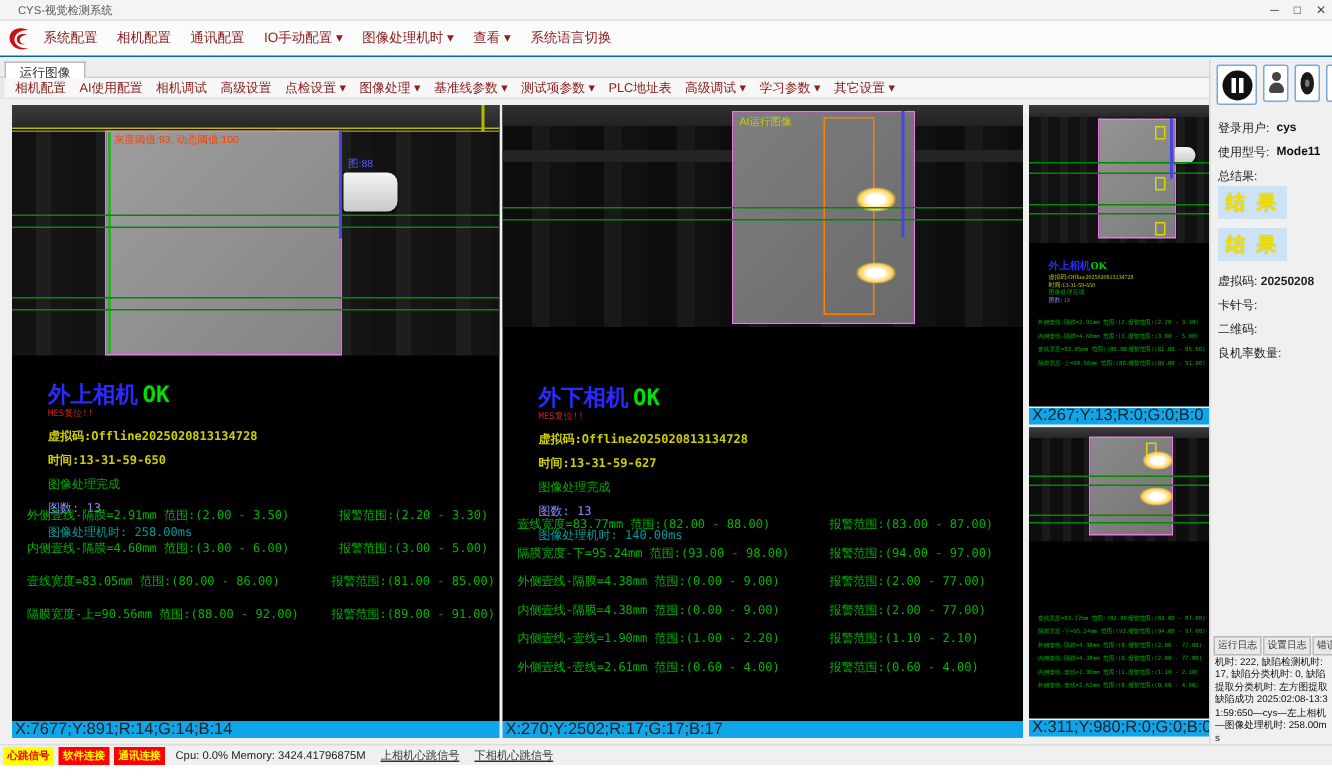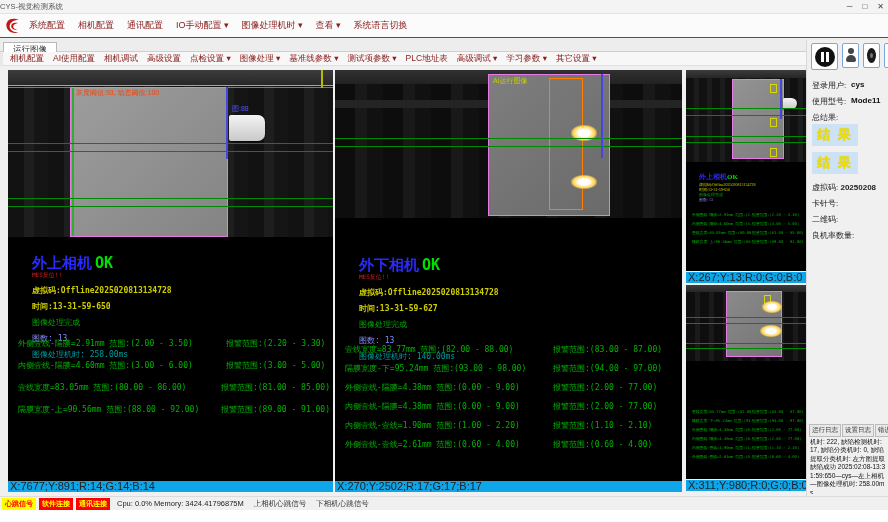--- a/index.html
+++ b/index.html
@@ -2,21 +2,21 @@
 <html><head>
 <meta charset="utf-8">
 <style>
   *{box-sizing:border-box;margin:0;padding:0}
   html,body{background:#fff}
   #app{position:relative;width:888px;height:522px;background:#fff;overflow:hidden;
        font-family:"Liberation Sans",sans-serif;cursor:default}
 
   
   .titlebar{position:absolute;left:0;top:0;width:888px;height:14px;background:#f4f4f4;border-bottom:1px solid #e2e2e2}
-  .titlebar .ttext{font-size:7.5px;color:#555;line-height:14px;padding-left:0}
+  .titlebar .ttext{font-size:7.5px;color:#555;line-height:14px;padding-left:12px}
   .winctl{position:absolute;right:4px;top:0;display:flex;gap:10px;height:14px;align-items:center}
   .winctl span{font-size:8px;color:#444;line-height:14px}
 
   
   .menubar{position:absolute;left:0;top:14px;width:888px;height:24px;background:#fbfbfb;border-bottom:1px solid #0369a1;display:flex;align-items:center}
   .logo{width:20px;height:20px;margin:0 6px 0 3px;flex:0 0 auto}
   .menu-item{font-size:9px;color:#8b2020;margin-right:13px;white-space:nowrap}
 
   
   .tabrow{position:absolute;left:0;top:38px;width:888px;height:14px;background:#ededed;border-bottom:1px solid #cfcfcf}
@@ -104,21 +104,21 @@
   .log-tabs{position:absolute;left:2px;top:384px;display:flex;gap:1px}
   .log-tab{font-size:6.5px;color:#333;background:#e9e9e9;border:1px solid #bbb;padding:1px 2px;white-space:nowrap}
   .log-text{position:absolute;left:3px;top:398px;width:76px;height:56px;font-size:6.5px;line-height:1.3;color:#111;word-break:break-all;overflow:hidden}
 
   
   .statusbar{position:absolute;left:0;top:496px;width:888px;height:14px;background:#f0f0f0;border-top:1px solid #dcdcdc;display:flex;align-items:center;padding-left:2px}
   .badge{font-size:7px;font-weight:bold;padding:1px 3px;margin-right:3px;white-space:nowrap}
   .badge-y{background:#ffff00;color:#ff0000}
   .badge-r{background:#ff0000;color:#ffff00}
   .sb-text{font-size:7.5px;color:#222;margin-left:4px;white-space:nowrap}
-  .sb-link{font-size:7.5px;color:#333;margin-left:10px;white-space:nowrap}
+  .sb-link{font-size:7.5px;color:#333;margin-left:10px;text-decoration:underline;white-space:nowrap}
 </style>
 </head>
 <body>
 
 <div id="app">
 
   <div class="titlebar">
     <div class="ttext">CYS-视觉检测系统</div>
     <div class="winctl">
       <span>─</span>

